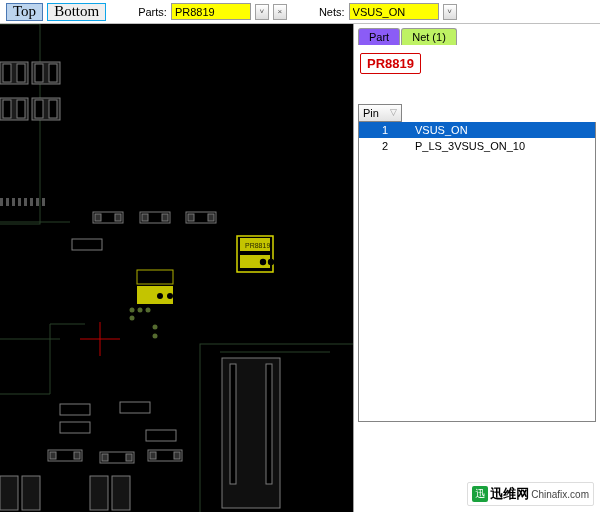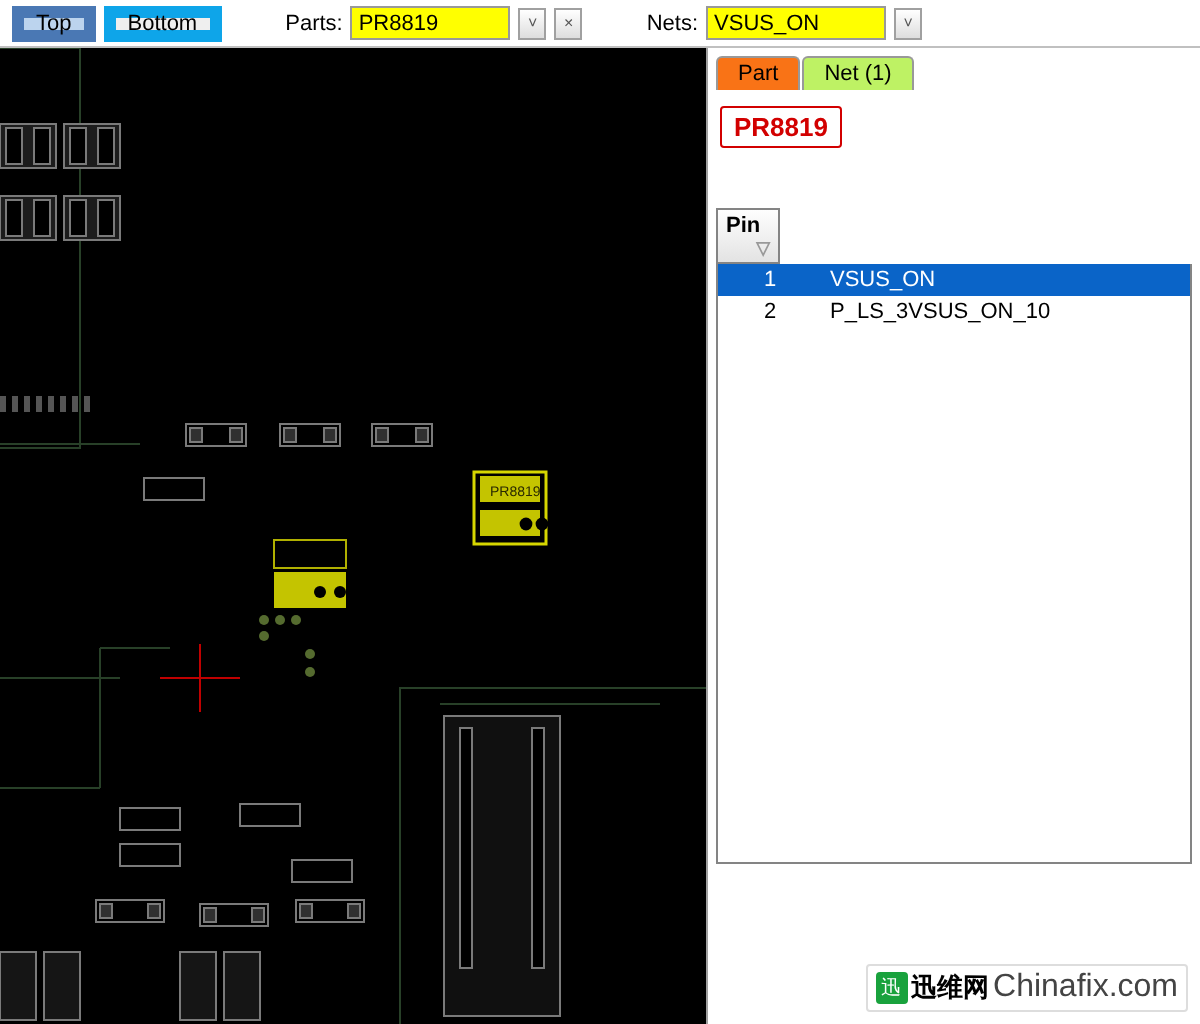--- a/index.html
+++ b/index.html
@@ -1,51 +1,51 @@
 <!DOCTYPE html>
 <html><head>
 <meta charset="utf-8">
 <style>
   * { margin:0; padding:0; box-sizing:border-box; }
   body { width:600px; height:512px; background:#fff; font-family:"Microsoft YaHei",Arial,sans-serif; font-size:11px; color:#000; overflow:hidden; position:relative; }
 
   .toolbar { height:24px; background:#fff; border-bottom:1px solid #c0c0c0; display:flex; align-items:center; gap:4px; padding:2px 6px; }
-  .tbtn { height:18px; padding:0 6px; border:6px solid #0ea5e9; background:#efefef; font-size:11px; display:flex; align-items:center; cursor:pointer; }
+  .tbtn { height:18px; padding:0 6px; border:1px solid #0ea5e9; background:#efefef; font-size:15px; display:flex; align-items:center; cursor:pointer;font-family:Liberation Serif, serif; }
   .tbtn.active { background:#bcd4ee; border-color:#4a78b4; }
   .tlabel { margin-left:28px; font-size:11px; }
   .tinput { height:17px; border:1px solid #999; background:#ffff00; font-size:11px; padding:0 3px; width:80px; }
   .tarrow { width:14px; height:16px; border:1px solid #a0a0a0; background:linear-gradient(#fff,#ddd); display:flex; align-items:center; justify-content:center; font-size:8px; cursor:pointer; color:#555; }
 
   .main { position:absolute; top:24px; left:0; right:0; bottom:0; display:flex; }
   .pcb { width:353px; height:100%; background:#000; position:relative; overflow:hidden; }
   .pcb svg { position:absolute; top:0; left:0; }
 
   .panel { flex:1; height:100%; background:#fff; border-left:1px solid #a0a0a0; display:flex; flex-direction:column; }
   .tabs { display:flex; padding:4px 4px 0 4px; gap:1px; }
-  .tab { border:1px solid #999; border-bottom:none; padding:2px 10px 2px 10px; font-size:11px; background:#f97316; border-radius:3px 3px 0 0; cursor:pointer; }
+  .tab { border:1px solid #999; border-bottom:none; padding:2px 10px 2px 10px; font-size:11px; background:#8b5cf6; border-radius:3px 3px 0 0; cursor:pointer; }
   .tab.inactive { background:#bef264; }
   .partbox { margin:8px 6px 4px 6px; }
   .partname { color:#d20000; font-weight:bold; font-size:13px; border:1px solid #d20000; padding:2px 6px; display:inline-block; border-radius:2px; }
   .desc { margin:6px 6px 4px 6px; font-size:10.5px; line-height:1.3; color:#222; }
   .tablewrap { margin:2px 4px 0 4px; }
   .thead { display:flex; }
   .th { border:1px solid #848484; background:linear-gradient(#fefefe,#e3e3e3); font-size:11px; padding:2px 4px; }
-  .th.pin { width:32px;font-weight:bold; }
+  .th.pin { width:44px; }
   .th.net { flex:1; border-left:none; }
   .th .sep { float:right; color:#999; font-size:9px; }
   .tbody { border:1px solid #848484; border-top:none; height:300px; background:#fff; }
   .row { display:flex; font-size:11px; height:16px; align-items:center; }
   .row.sel { background:#0a64c8; color:#fff; }
   .cell.pin { width:52px; text-align:center; }
   .cell.net { flex:1; padding-left:4px; }
 
   .watermark { position:absolute; right:6px; bottom:6px; height:24px; display:flex; align-items:center; background:#fff; border:1px solid #ddd; border-radius:2px; padding:0 4px; gap:2px; }
   .wm-badge { background:#19a23d; color:#fff; font-size:10px; padding:1px 3px; border-radius:2px; }
   .wm-cn { font-size:13px; font-weight:700; }
-  .wm-en { font-size:16px; color:#444; }
+  .wm-en { font-size:10px; color:#444; }
 </style>
 </head>
 <body>
 
 <div class="toolbar">
   <div class="tbtn active">Top</div>
   <div class="tbtn">Bottom</div>
   <div class="tlabel">Parts:</div>
   <input class="tinput" value="PR8819" style="">
   <div class="tarrow">˅</div>

